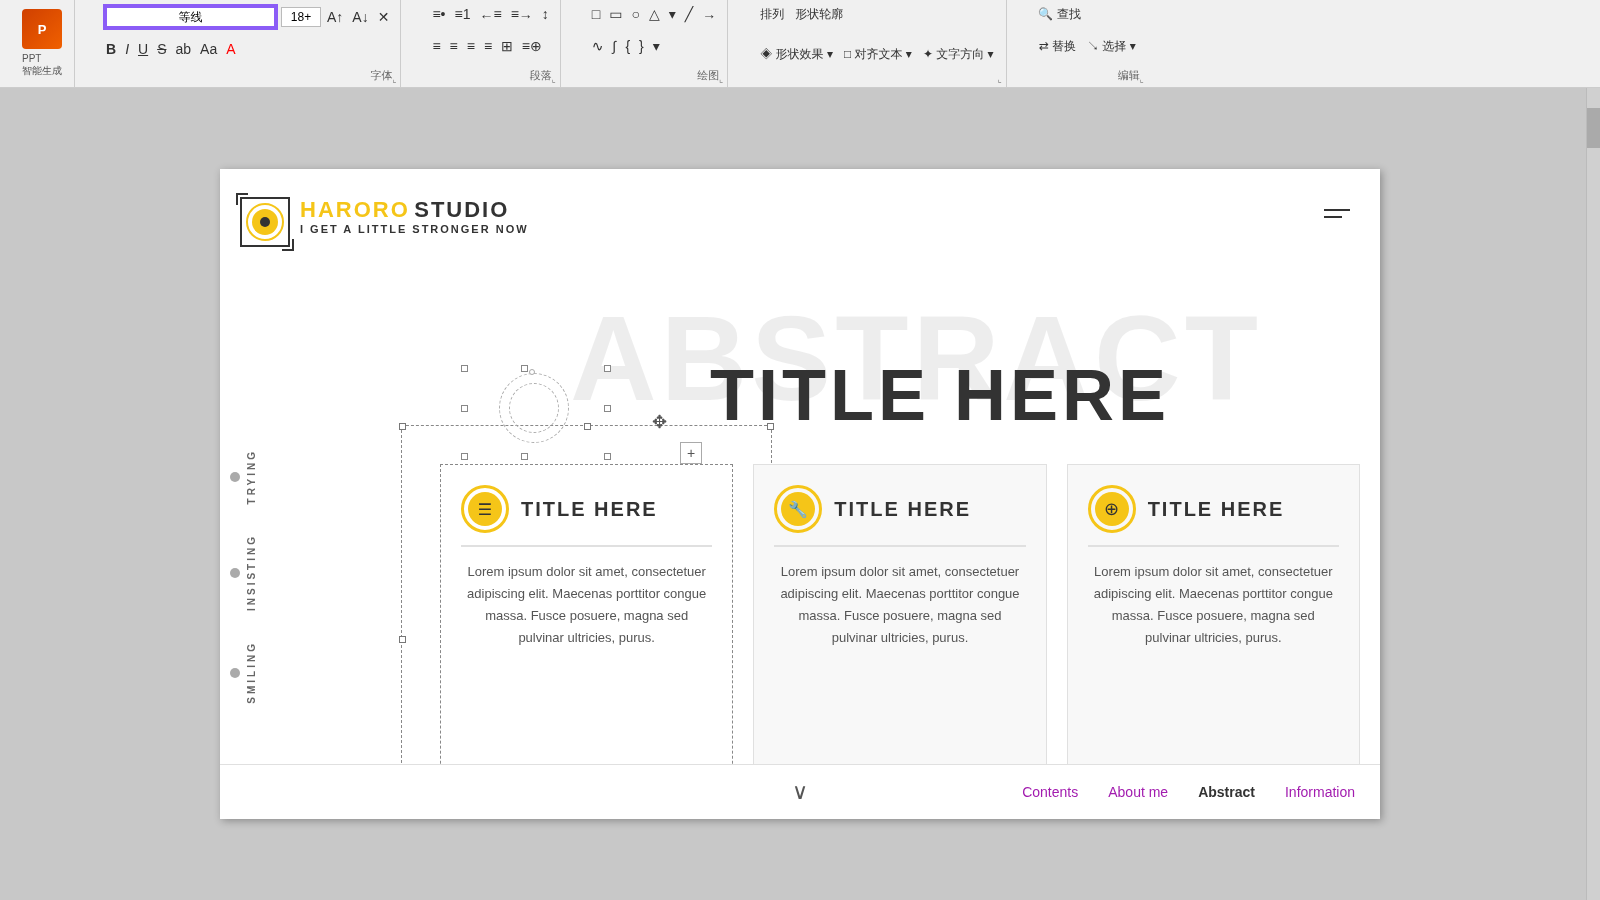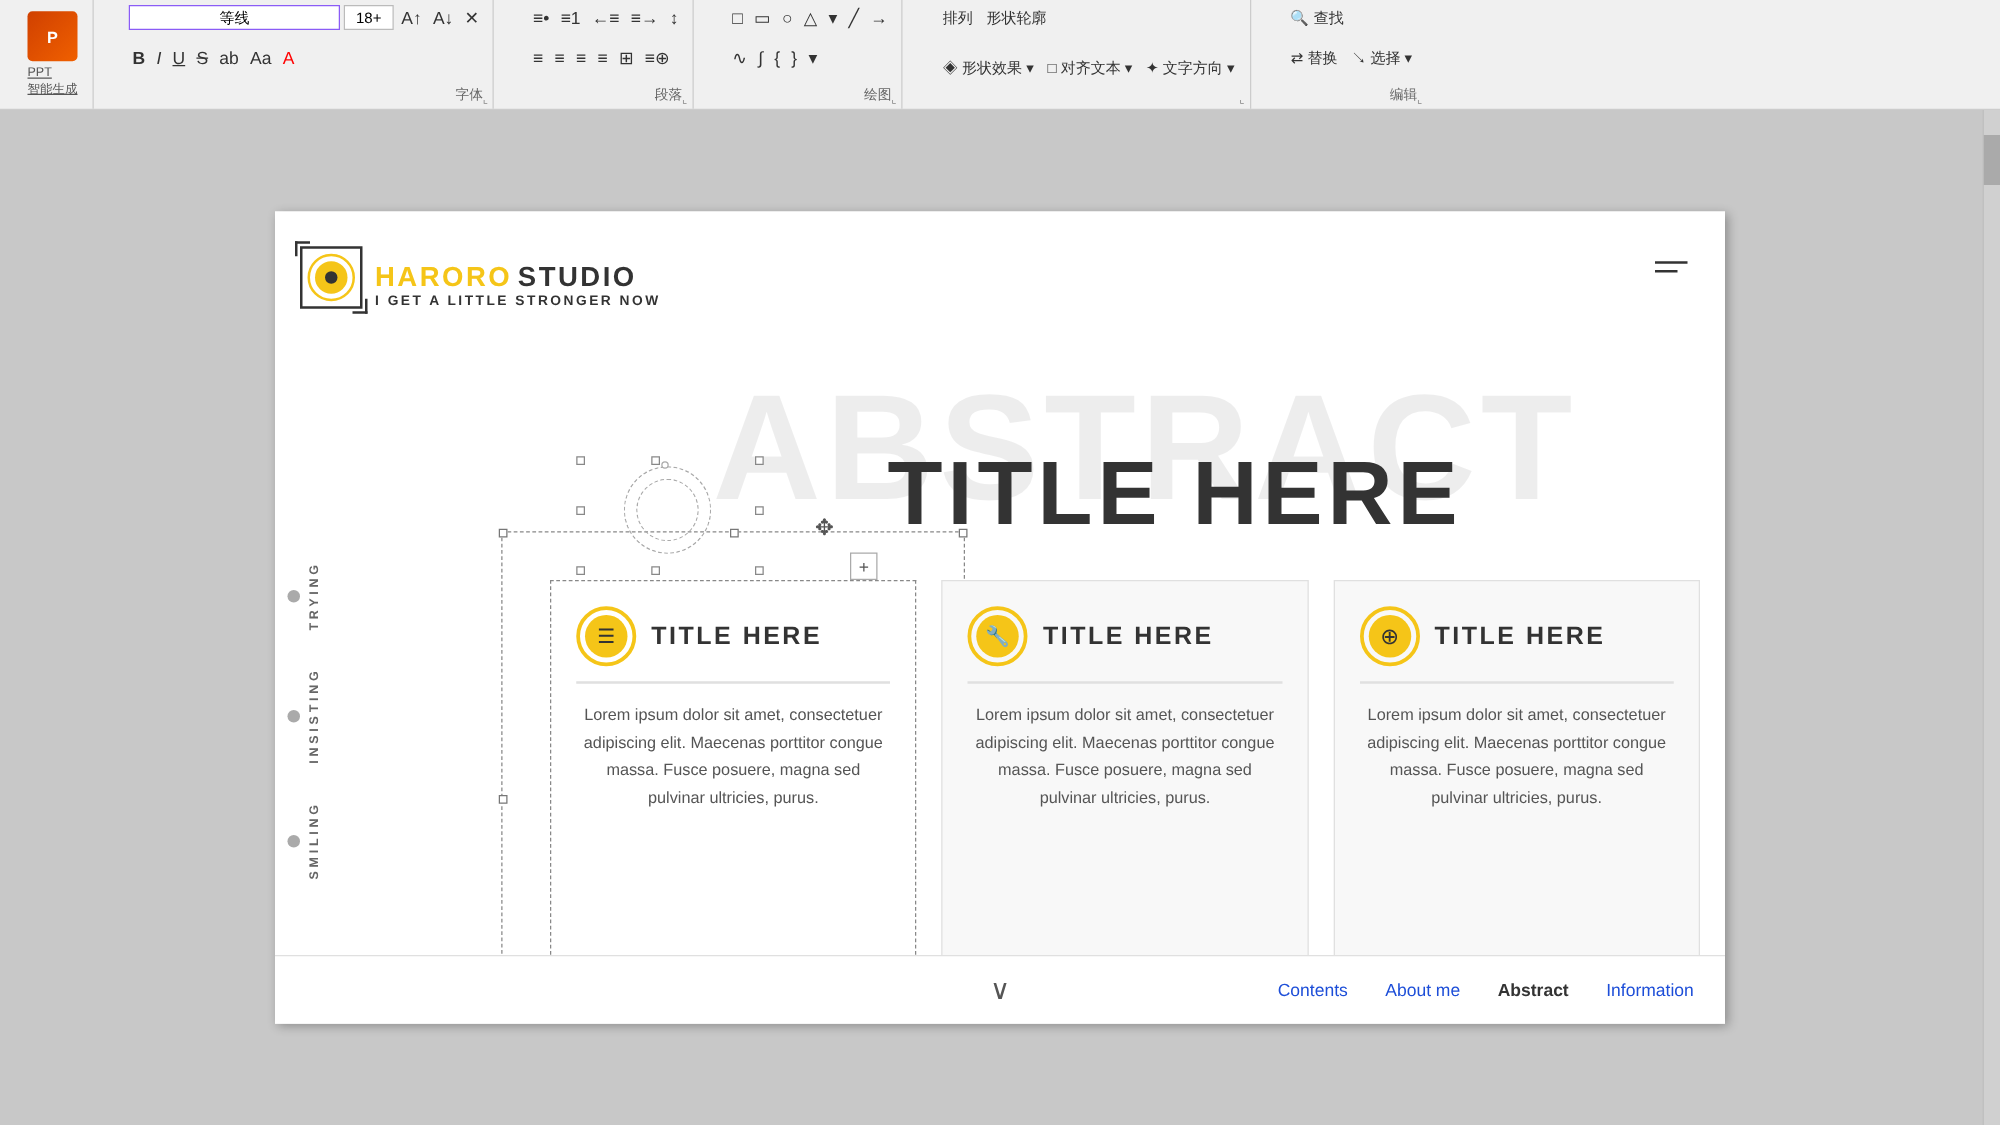--- a/index.html
+++ b/index.html
@@ -30,21 +30,21 @@
       cursor: pointer;
       font-size: 12px;
       padding: 2px 4px;
       color: #333;
       display: flex;
       align-items: center;
       gap: 2px;
     }
     .font-box {
       background: white;
-      border: 1px solid #8b5cf6;
+      border: 4px solid #8b5cf6;
       padding: 2px 6px;
       font-size: 12px;
       min-width: 70px;
       text-align: center;
     }
     .font-size-box {
       background: white;
       border: 1px solid #bbb;
       padding: 2px 4px;
       font-size: 12px;
@@ -94,21 +94,21 @@
       box-shadow: 2px 2px 8px rgba(0,0,0,0.3);
       overflow: hidden;
     }
 
     
     .logo-area {
       position: absolute;
       top: 28px;
       left: 20px;
       display: flex;
-      align-items: flex-end;
+      align-items: flex-start;
       gap: 10px;
     }
     .logo-bracket {
       display: flex;
       flex-direction: column;
       align-items: center;
       position: relative;
     }
     .logo-bracket-inner {
       width: 50px;
@@ -368,21 +368,21 @@
       left: 50%;
       transform: translateX(-50%);
     }
     .footer-nav {
       display: flex;
       gap: 30px;
       margin-left: auto;
     }
     .footer-nav-item {
       font-size: 14px;
-      color: #1d4ed8;
+      color: #a21caf;
       cursor: pointer;
       text-decoration: none;
     }
     .footer-nav-item.active {
       color: #333;
       font-weight: 700;
     }
 
     
     .scrollbar-right {
@@ -432,21 +432,21 @@
       height: 40px;
       background: linear-gradient(135deg, #D04000, #F06000);
       border-radius: 4px;
       display: flex;
       align-items: center;
       justify-content: center;
       color: white;
       font-size: 13px;
       font-weight: 700;
     }
-    .ppt-label { font-size: 10px; color: #555; text-decoration: underline; }
+    .ppt-label { font-size: 10px; color: #555; }
     .top-ruler {
       position: absolute;
       top: 88px;
       left: 15px;
       right: 14px;
       height: 14px;
       background: #d8d8d8;
       border-bottom: 1px solid #bbb;
       display: flex;
       align-items: center;

